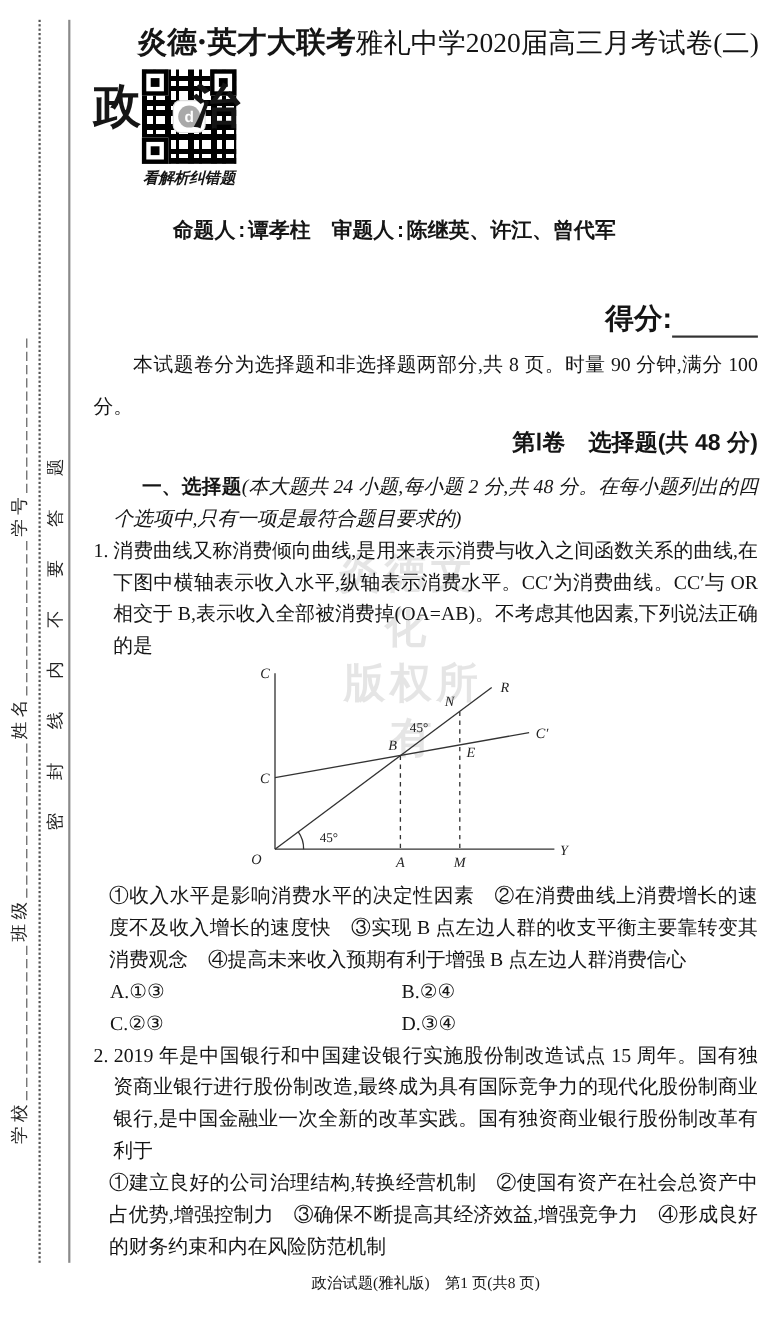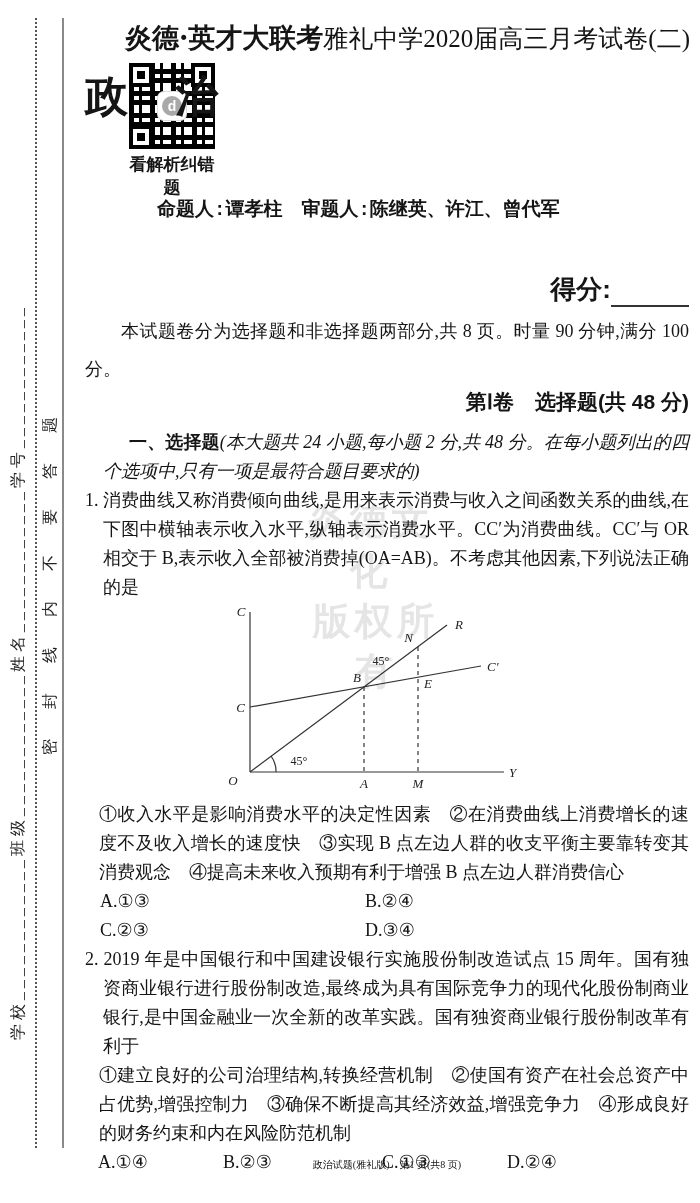--- a/index.html
+++ b/index.html
@@ -31,22 +31,22 @@
         repeating-linear-gradient(90deg,#000 0 5px,rgba(0,0,0,0) 5px 10px,#000 10px 13px,rgba(0,0,0,0) 13px 21px),
         repeating-linear-gradient(0deg,#000 0 5px,#fff 5px 9px,#000 9px 14px,#fff 14px 22px);}
   .qr .f{position:absolute;width:16px;height:16px;border:4px solid #000;background:#fff;}
   .qr .f::after{content:"";position:absolute;left:4px;top:4px;width:8px;height:8px;background:#000;}
   .qr .f.tl{left:0;top:0;} .qr .f.tr{right:0;top:0;} .qr .f.bl{left:0;bottom:0;}
   .qr-logo{position:absolute;left:50%;top:50%;width:28px;height:28px;transform:translate(-50%,-50%);
            background:#fff;border-radius:6px;box-shadow:0 0 0 1px #ddd;display:flex;
            align-items:center;justify-content:center;}
   .qr-logo::after{content:"d";width:20px;height:20px;border-radius:50%;background:#a9a9a9;
            color:#fff;font:bold 14px/20px "Liberation Sans",sans-serif;text-align:center;}
-  .qr-caption{margin-top:3px;width:88px;text-align:center;font-size:17px;font-weight:bold;
-              font-family:"Liberation Sans",sans-serif;}
+  .qr-caption{margin-top:3px;width:88px;text-align:center;font-size:14px;font-weight:bold;
+              font-family:"Liberation Sans",sans-serif;font-style:italic;}
   .subject{position:absolute;left:85px;top:68px;width:604px;margin:0;
            font-size:43px;font-weight:bold;font-family:"Liberation Sans",sans-serif;letter-spacing:2px;}
   .authors{position:absolute;left:85px;top:196px;width:604px;padding-left:72px;box-sizing:border-box;
            font-size:19px;font-weight:bold;font-family:Liberation Mono, monospace;}
   .score-row{position:absolute;left:85px;top:272px;width:604px;text-align:right;font-size:26px;}
   .score-label{font-weight:bold;font-family:"Liberation Sans",sans-serif;}
   .score-blank{display:inline-block;width:78px;border-bottom:2px solid #333;height:18px;vertical-align:bottom;}
 
   
   .intro{position:absolute;left:85px;top:312px;width:604px;margin:0;font-size:18px;
@@ -64,21 +64,21 @@
   .opts4{display:grid;grid-template-columns:125px 159px 125px auto;padding-left:13px;}
 
   
   .figure{margin:2px 0 0 134px;width:305px;height:196px;}
   .figure svg{display:block;}
   .figure text{font-size:13px;font-style:italic;font-family:"Liberation Serif",serif;fill:#222;}
   .figure .ln{stroke:#333;stroke-width:1.2;fill:none;}
   .figure .dash{stroke:#333;stroke-width:1.2;stroke-dasharray:4,4;fill:none;}
   .figure .deg{font-style:normal;font-size:12px;}
 
-  .footer{position:absolute;left:85px;top:1158px;width:604px;text-align:center;font-size:10px;}
+  .footer{position:absolute;left:85px;top:1158px;width:604px;text-align:center;font-size:14px;}
 </style>
 </head>
 <body>
 
 <div class="page">
 
   <div class="v-strip fields-strip">学校____________班级____________姓名____________学号____________</div>
   <div class="dotted-line"></div>
   <div class="v-strip seal-strip">密封线内不要答题</div>
   <div class="solid-line"></div>
@@ -156,25 +156,19 @@
         <span>C.②③</span>
         <span>D.③④</span>
       </div>
     </div>
 
     <div>
       <p class="hang"><span>2.</span> <span>2019 年是中国银行和中国建设银行实施股份制改造试点 15 周年。国有独资商业银行进行股份制改造,最终成为具有国际竞争力的现代化股份制商业银行,是中国金融业一次全新的改革实践。国有独资商业银行股份制改革有利于</span></p>
 
       <p class="statements">①建立良好的公司治理结构,转换经营机制　②使国有资产在社会总资产中占优势,增强控制力　③确保不断提高其经济效益,增强竞争力　④形成良好的财务约束和内在风险防范机制</p>
 
-      <div class="opts4">
-        <span>A.①④</span>
-        <span>B.②③</span>
-        <span>C.①③</span>
-        <span>D.②④</span>
-      </div>
     </div>
 
   </div>
 
   <div class="footer">政治试题(雅礼版)　第1 页(共8 页)</div>
 
 </div>
 
 </body></html>

